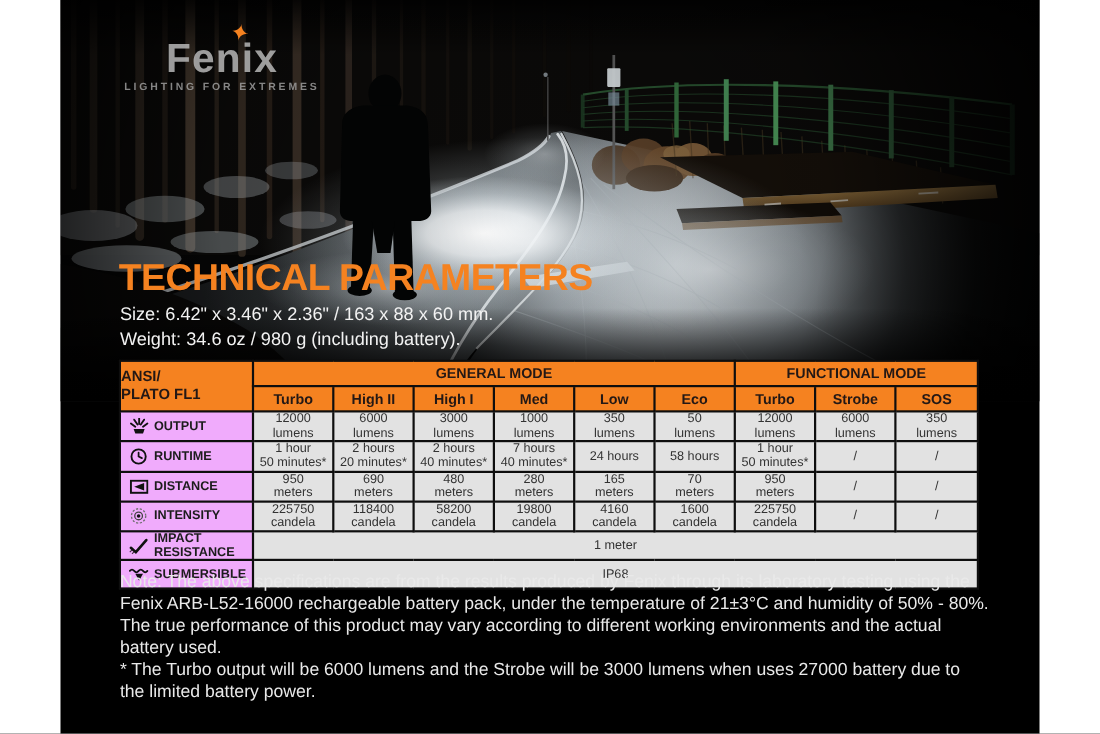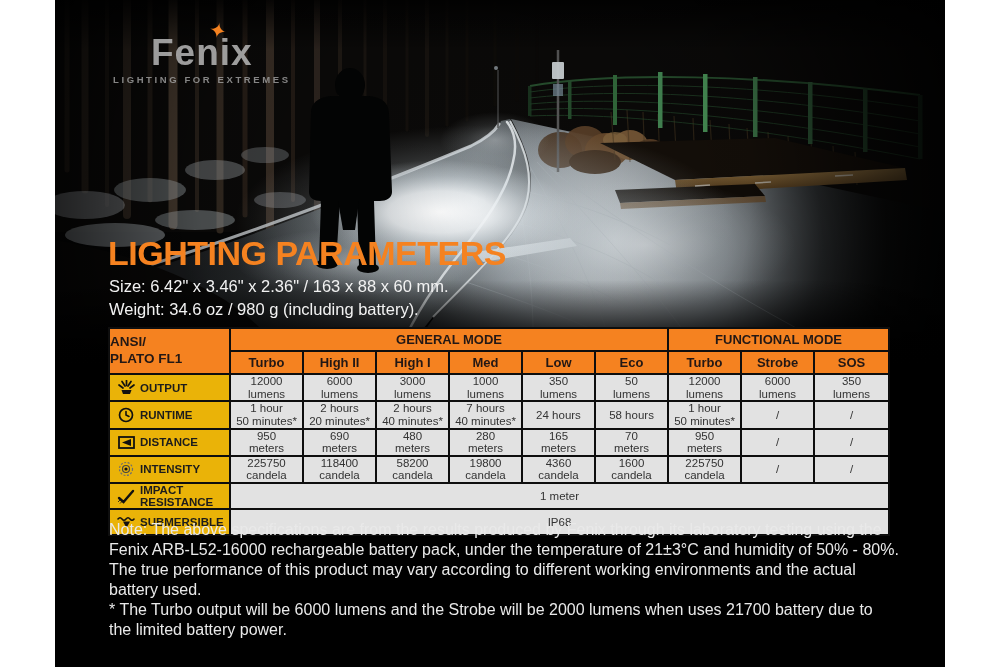--- a/index.html
+++ b/index.html
@@ -46,21 +46,21 @@
     text-align:center;height:21px;line-height:1.05;
   }
   .corner{
     text-align:left;padding-left:14px;font-size:13.5px;white-space:pre-line;
     line-height:1.25;
   }
   .cell{
     background:#e2e2e2;color:#333333;font-size:11.5px;text-align:center;
     line-height:1.1;white-space:pre-line;height:24px;padding:1px 0;
   }
-  .labelcell{background:#eab308;height:24px;}
+  .labelcell{background:#f0abfc;height:24px;}
   .labwrap{display:flex;align-items:center;gap:4px;padding:0 2px 0 6px;}
   .rowicon{flex:0 0 20px;display:flex;justify-content:center;}
   .rowlab{
     font-weight:bold;font-size:11.5px;color:#1c1c1c;white-space:pre-line;
     line-height:1.05;letter-spacing:0;
   }
   
   .notes{
     position:absolute;left:54px;top:520px;width:790px;color:#e9e9e9;
     font-size:16px;line-height:1.25;
@@ -259,21 +259,21 @@
     <rect x="0" y="0" width="890" height="365" fill="url(#vig)"></rect>
     <rect x="0" y="280" width="890" height="85" fill="url(#botFade)"></rect>
   </svg>
 
   <div class="logo">
     <span class="logo-star">✦</span>
     <div class="logo-brand">Fenix</div>
     <div class="logo-tagline">LIGHTING FOR EXTREMES</div>
   </div>
 
-  <div class="title">LIGHTING PARAMETERS</div>
+  <div class="title">TECHNICAL PARAMETERS</div>
   <div class="dim-line size-line">Size: 6.42" x 3.46" x 2.36" / 163 x 88 x 60 mm.</div>
   <div class="dim-line weight-line">Weight: 34.6 oz / 980 g (including battery).</div>
 
   <table class="spec">
     <colgroup>
       <col style="width:121px">
         <col style="width:73px">
         <col style="width:73px">
         <col style="width:73px">
       <col style="width:73px">
@@ -412,21 +412,21 @@
             </div>
           </td>
       <td class="cell">225750
 candela</td>
       <td class="cell">118400
 candela</td>
       <td class="cell">58200
 candela</td>
       <td class="cell">19800
 candela</td>
-      <td class="cell">4360
+      <td class="cell">4160
 candela</td>
       <td class="cell">1600
 candela</td>
       <td class="cell">225750
 candela</td>
       <td class="cell">/</td>
       <td class="cell">/</td>
     </tr>
 
     <tr>
@@ -457,16 +457,16 @@
         <span class="rowlab">SUBMERSIBLE</span>
             </div>
           </td>
       <td class="cell" colspan="9">IP68</td>
     </tr>
   </tbody>
     </table>
 
   <div class="notes">
     <p>Note: The above specifications are from the results produced by Fenix through its laboratory testing using the Fenix ARB-L52-16000 rechargeable battery pack, under the temperature of 21±3°C and humidity of 50% - 80%. The true performance of this product may vary according to different working environments and the actual battery used.</p>
-    <p>* The Turbo output will be 6000 lumens and the Strobe will be 2000 lumens when uses 21700 battery due to the limited battery power.</p>
+    <p>* The Turbo output will be 6000 lumens and the Strobe will be 3000 lumens when uses 27000 battery due to the limited battery power.</p>
   </div>
 
 </div>
 
 </body></html>

